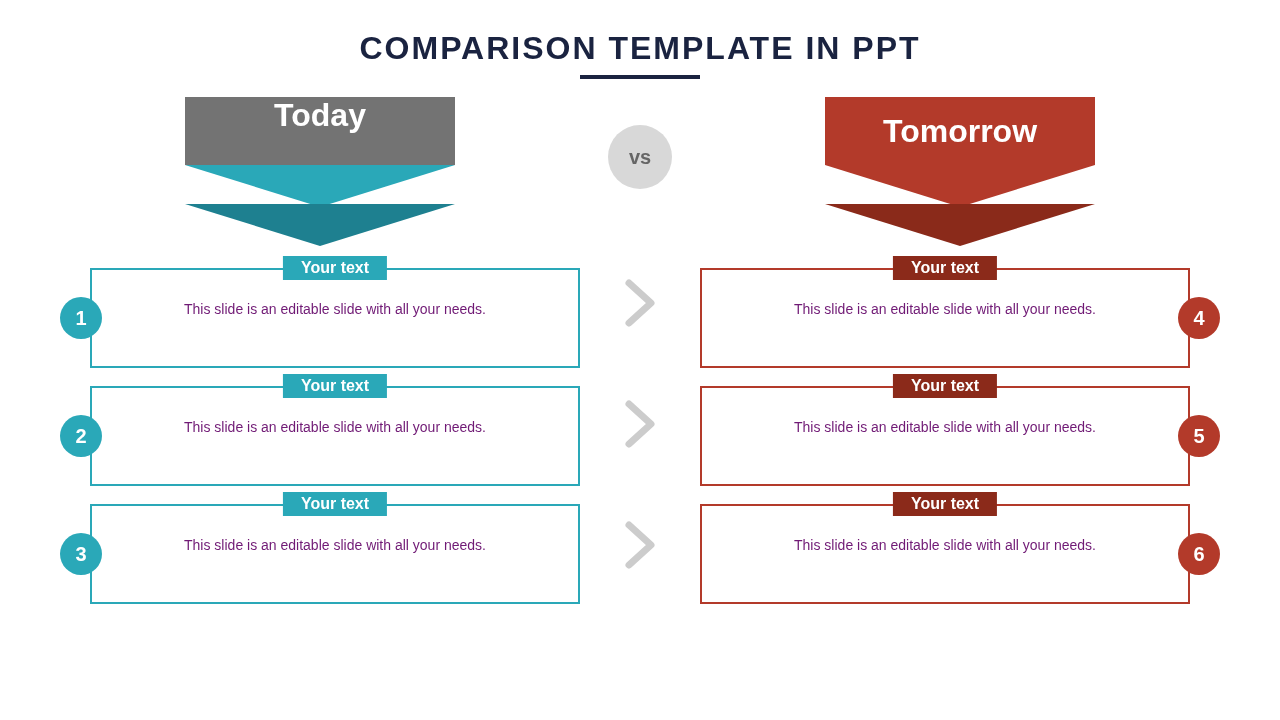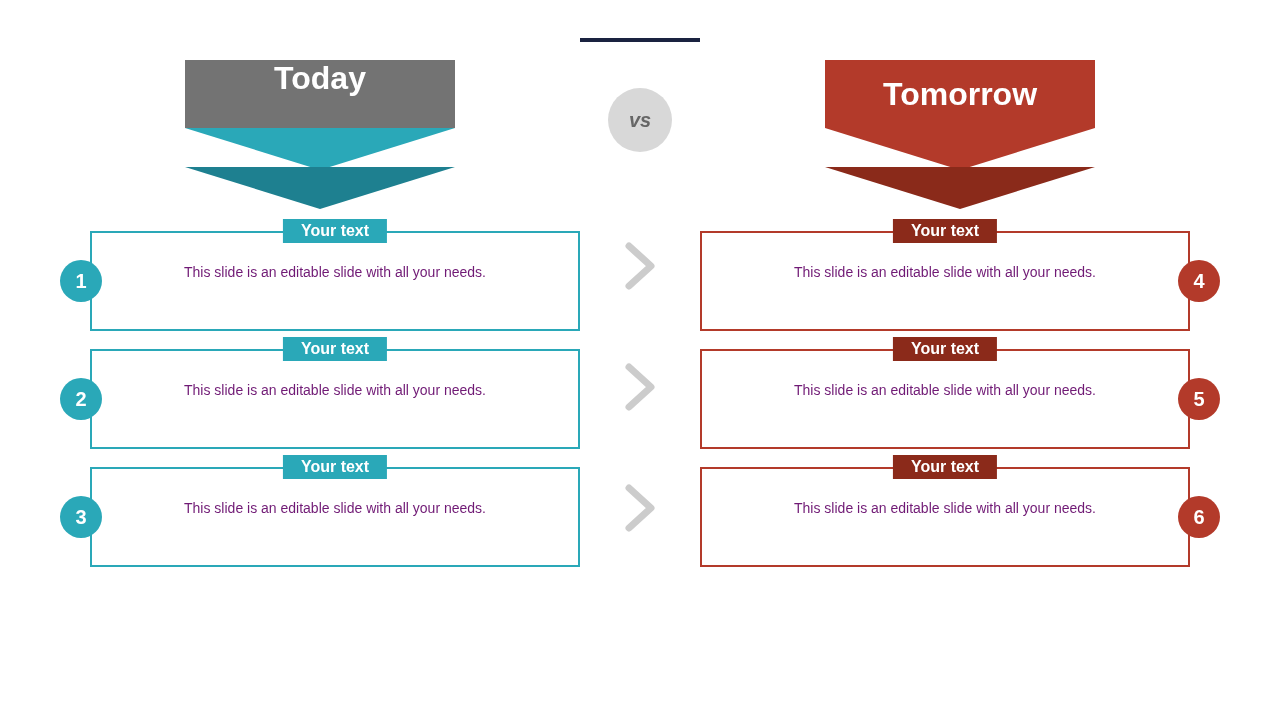--- a/index.html
+++ b/index.html
@@ -209,20 +209,21 @@
       line-height: 1.6;
       text-align: center;
     }
   </style>
 </head>
 <body>
 
 <div class="slide">
 
   <div class="header">
+    <h1>COMPARISON TEMPLATE IN PPT</h1>
     <div class="header-underline"></div>
   </div>
 
   <div class="main-content">
 
     <div class="column">
 
       <div class="today-shape">
         <div class="today-shape-top">
           <span class="shape-label">Today</span>
@@ -257,21 +258,21 @@
             <div class="card-header-label card-header-today">Your text</div>
             <div class="card-body-text">This slide is an editable slide with all your needs.</div>
           </div>
         </div>
 
       </div>
     </div>
 
     <div style="display:flex; flex-direction:column; align-items:center; width:120px; flex-shrink:0;">
 
-      <div class="vs-circle" style="margin-bottom:16px; margin-top:28px;font-style:italic;">
+      <div class="vs-circle" style="margin-bottom:16px; margin-top:28px;">
         <span>vs</span>
       </div>
 
       <div style="display:flex; flex-direction:column; gap:18px; margin-top:46px;">
         <div style="height:103px; display:flex; align-items:center; justify-content:center;">
           <svg width="34" height="50" viewBox="0 0 34 50">
             <polyline points="6,5 28,25 6,45" fill="none" stroke="#cccccc" stroke-width="7" stroke-linecap="round" stroke-linejoin="round"></polyline>
           </svg>
         </div>
         <div style="height:103px; display:flex; align-items:center; justify-content:center;">

